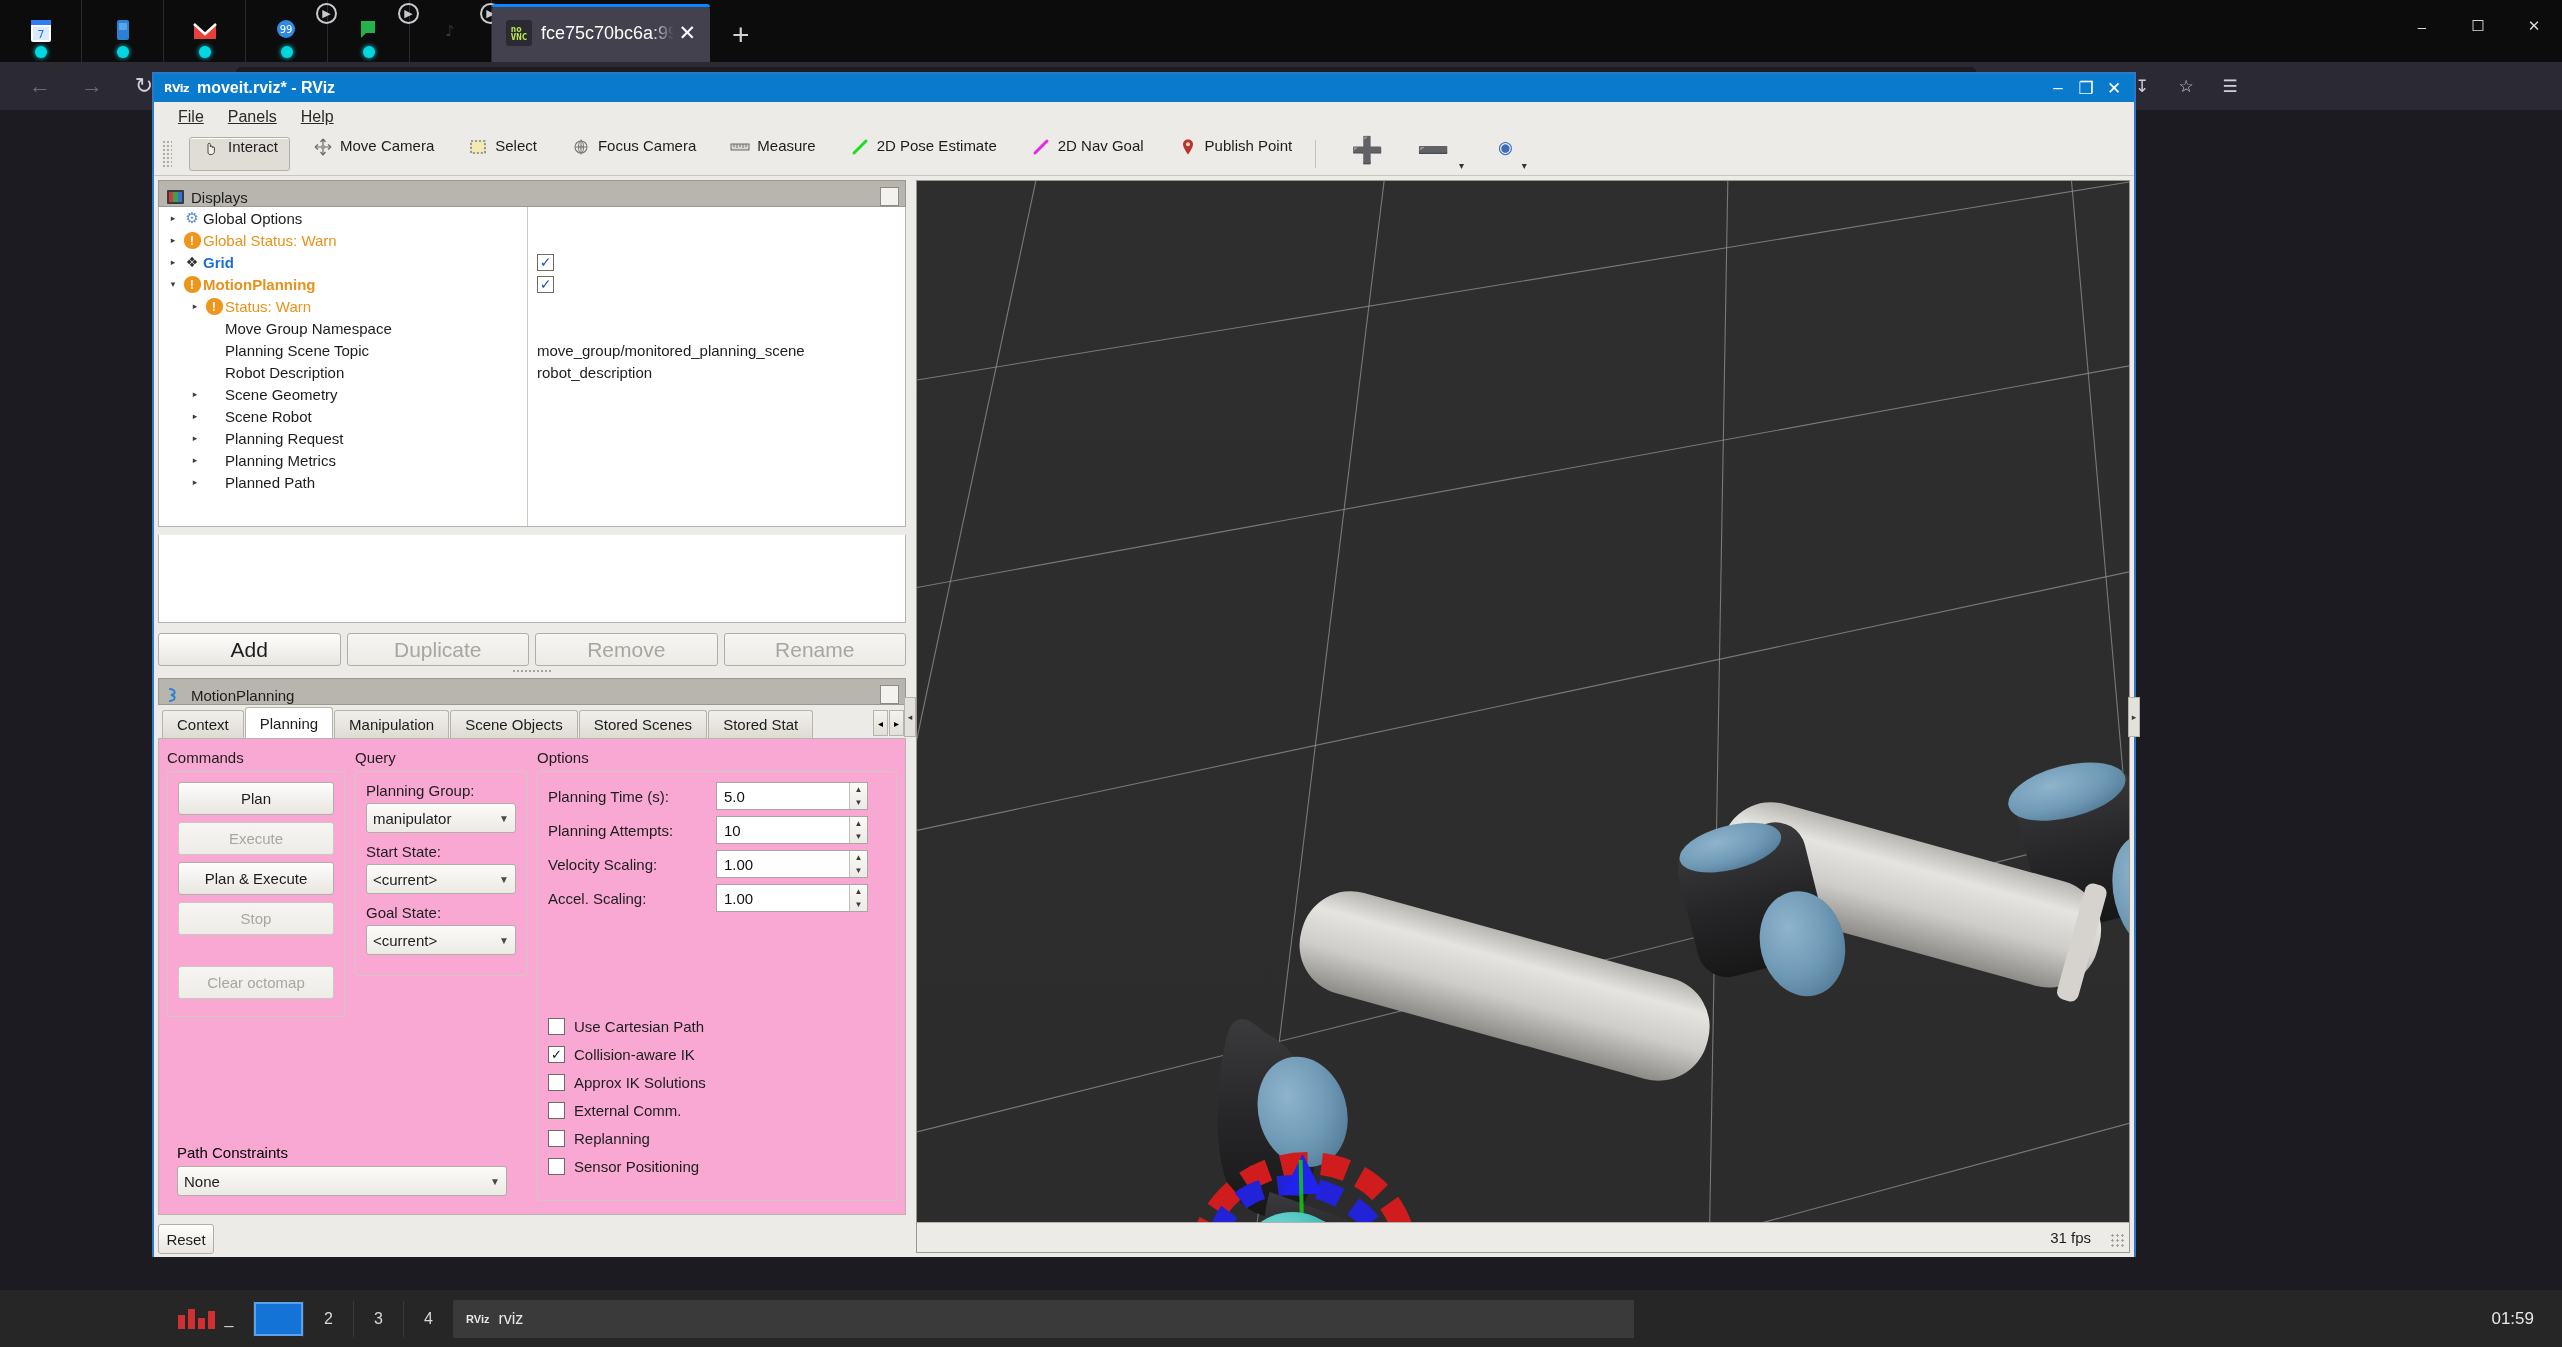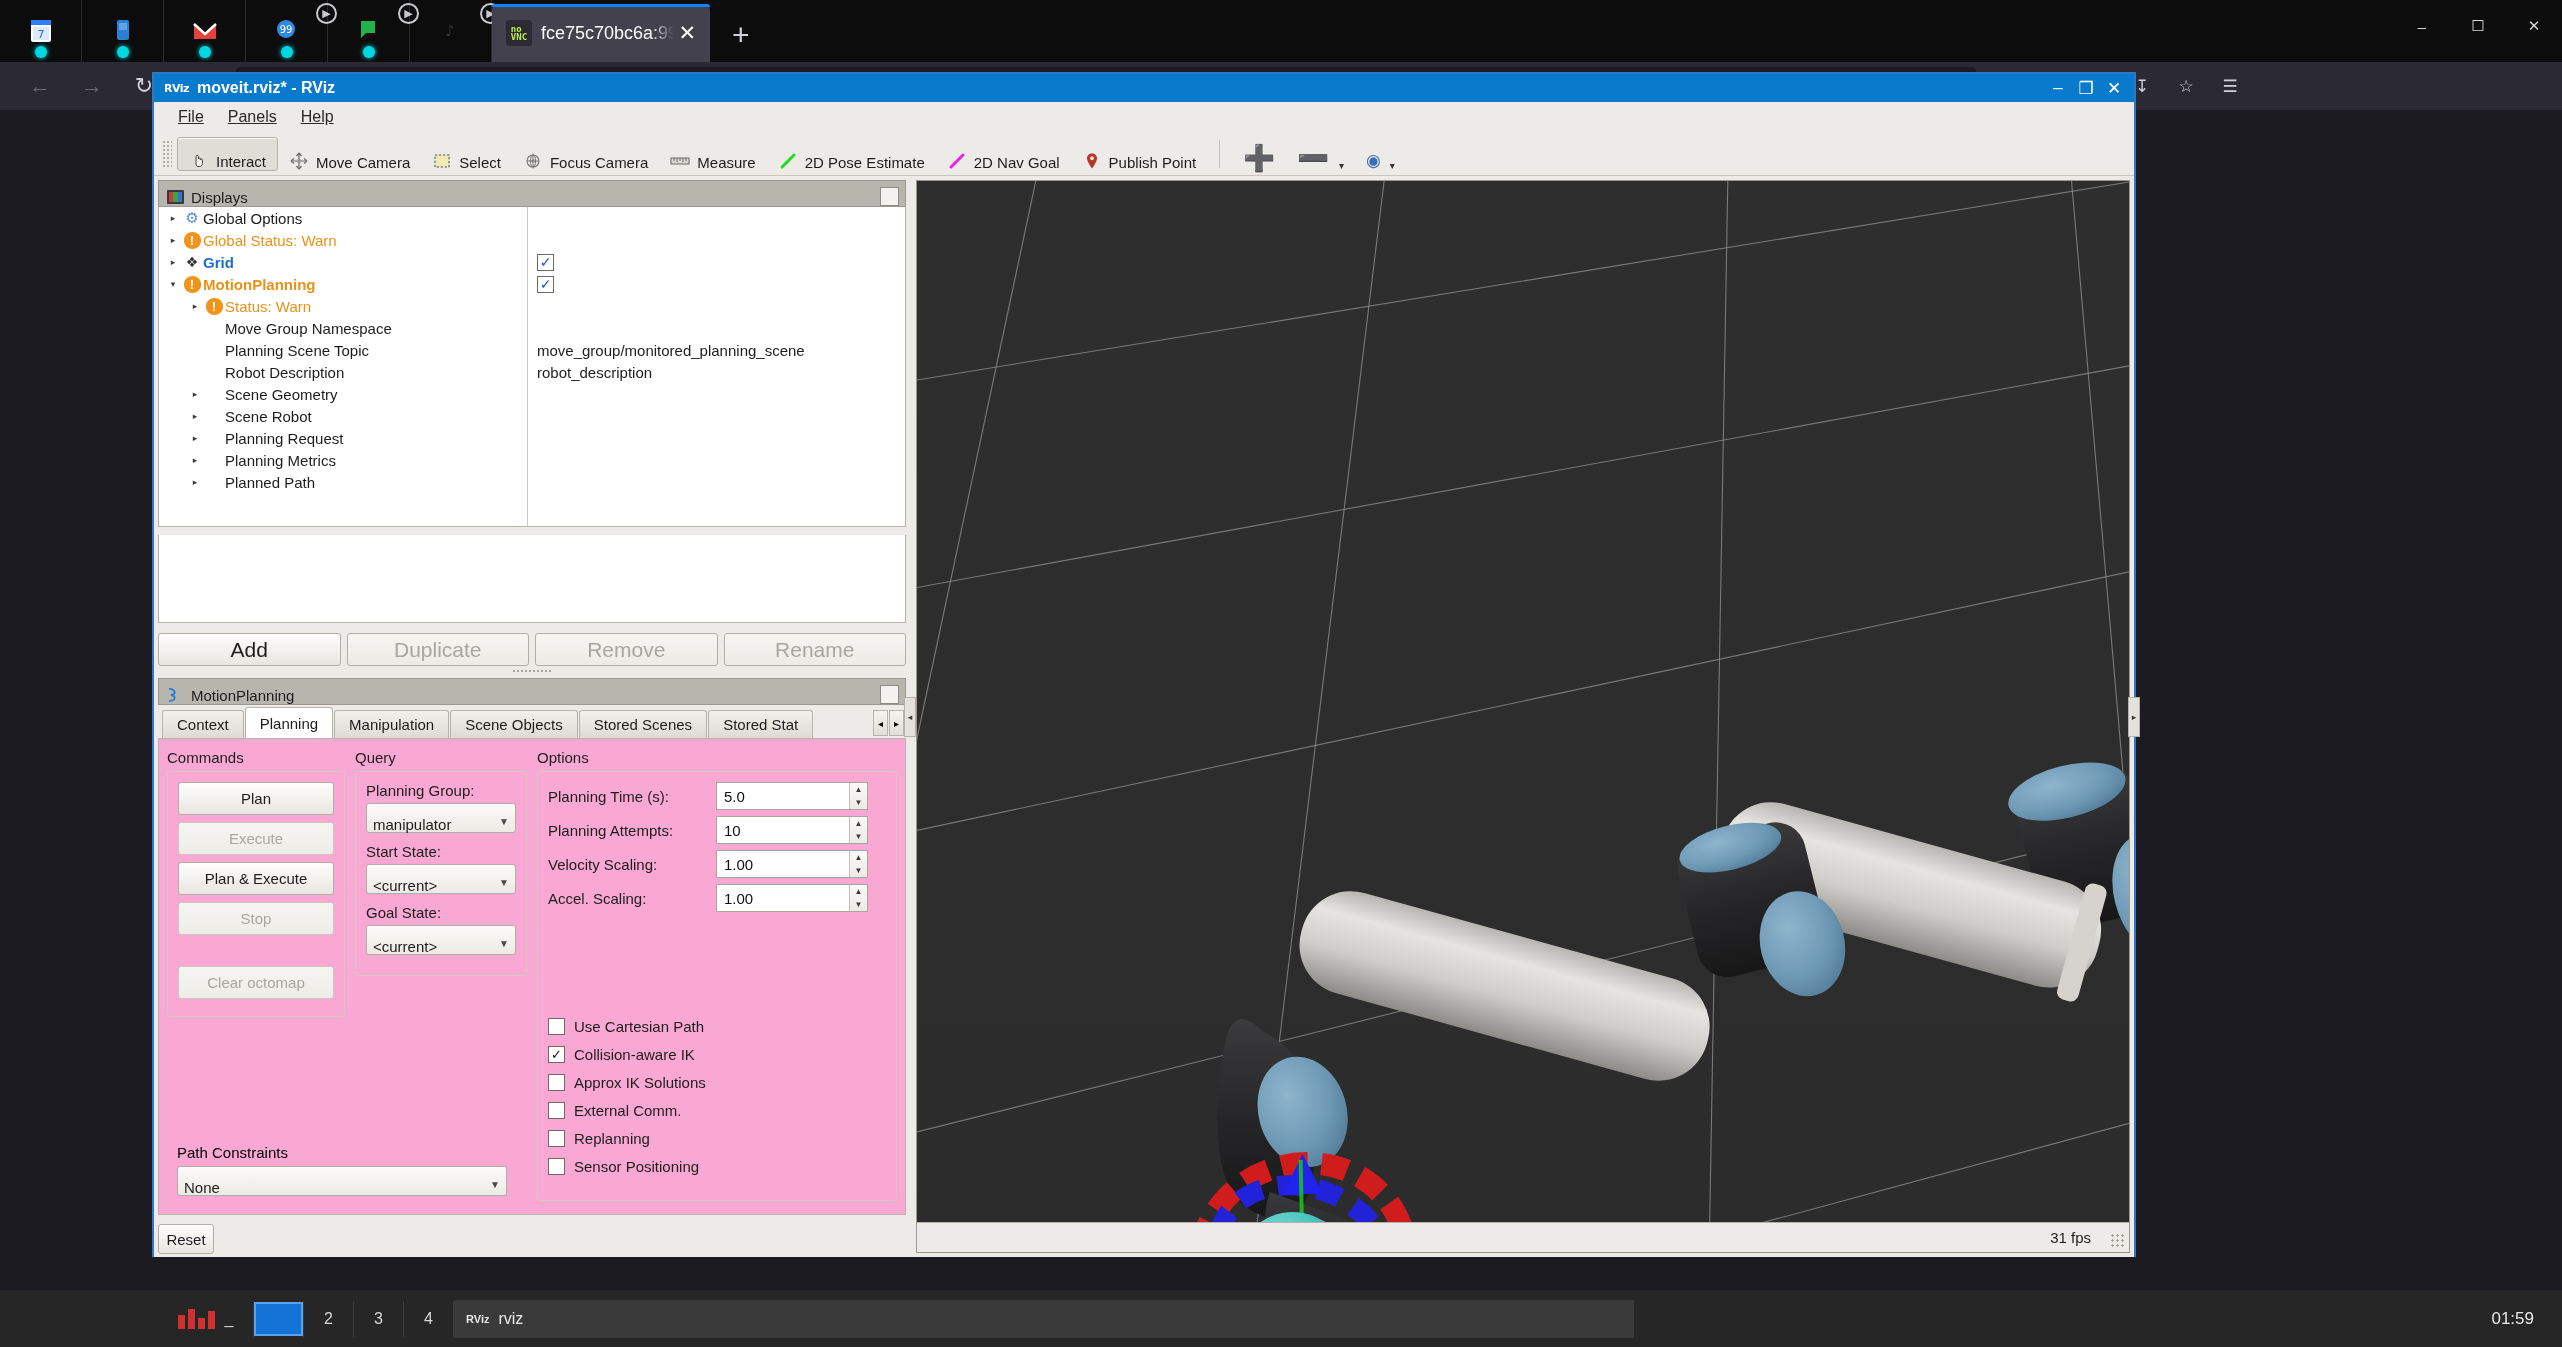--- a/index.html
+++ b/index.html
@@ -109,23 +109,24 @@
   .menu-item u { text-decoration: underline; }
 
   .rviz-toolbar {
     height: 44px; background: #edebe7; display: flex; align-items: center;
     padding-left: 8px; border-bottom: 1px solid #c9c6c0;
   }
   .tb-grip { width: 10px; height: 28px; margin-right: 5px;
     background-image: radial-gradient(#b0aca4 1px, transparent 1px);
     background-size: 4px 4px; }
   .tool-btn {
-    display: flex; align-items: flex-end; gap: 7px; height: 34px;
+    display: flex; align-items: flex-start; gap: 7px; height: 34px;
     padding: 0 11px; font-size: 15px; color: #1d1d1d; border-radius: 3px;
     white-space: nowrap;
+    margin-left: 12px;
   }
   .tool-btn.active { background: #e0ddd6; border: 1px solid #b3b0a9;
                      box-shadow: inset 0 1px 0 #fff; }
   .tool-ico { width: 20px; height: 20px; display: flex; align-items: center; justify-content: center; font-size: 15px; }
   .tb-sep { width: 1px; height: 28px; background: #c5c2bb; margin: 0 12px; }
   .tb-plus { color: #4a87d6; font-size: 26px; font-weight: bold; line-height: 1; }
   .tb-minus { color: #4a87d6; font-size: 26px; font-weight: bold; line-height: 1; }
   .tb-caret { font-size: 10px; color: #333; align-self: flex-end; margin-left: 2px; }
 
   .rviz-body { position: relative; height: 1081px; background: #edebe7; }
@@ -223,21 +224,21 @@
     font-size: 15px; color: #1d1d1d;
     display: flex; align-items: center; justify-content: center;
   }
   .cmd-btn.disabled { color: #a9a6a0; background: linear-gradient(#f6f5f2,#eeece7); border-color:#cbc8c2; }
   .cmd-gap { height: 24px; }
 
   .q-label { font-size: 15px; color: #1d1d1d; margin-bottom: 4px; }
   .combo {
     width: 100%; height: 30px; background: linear-gradient(#fcfbf9,#eceae4);
     border: 1px solid #b1aea7; border-radius: 3px;
-    display: flex; padding: 12px 6px;
+    display: flex; align-items: center; padding: 12px 6px;
     font-size: 15px; color: #1d1d1d; margin-bottom: 10px;
   }
   .combo .cv { flex: 1 1 auto; }
   .combo .carrow { font-size: 10px; color: #4a4a4a; }
 
   .opt-row { display: flex; align-items: center; margin-bottom: 6px; }
   .opt-label { width: 168px; font-size: 15px; color: #1d1d1d; }
   .spin {
     width: 152px; height: 28px; background: #fff; border: 1px solid #a9a6a0;
     display: flex; align-items: center; position: relative;

